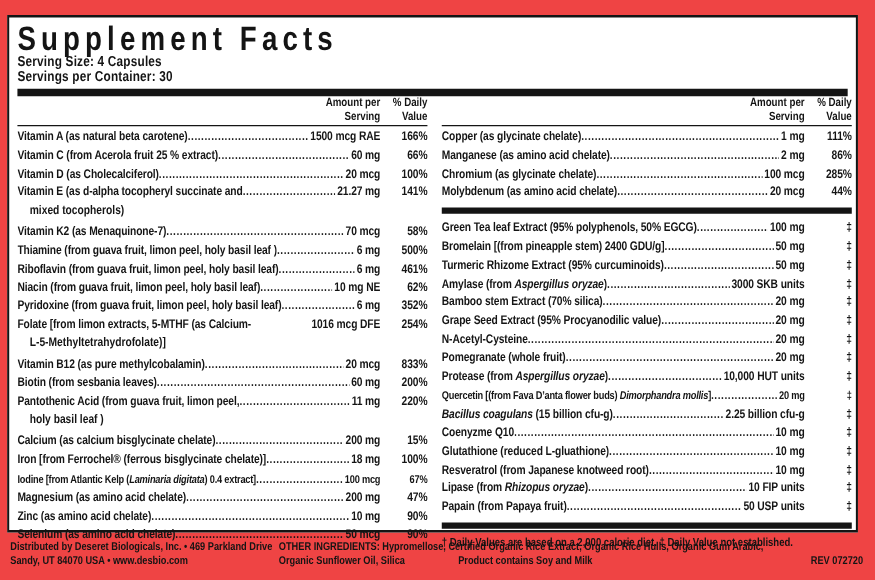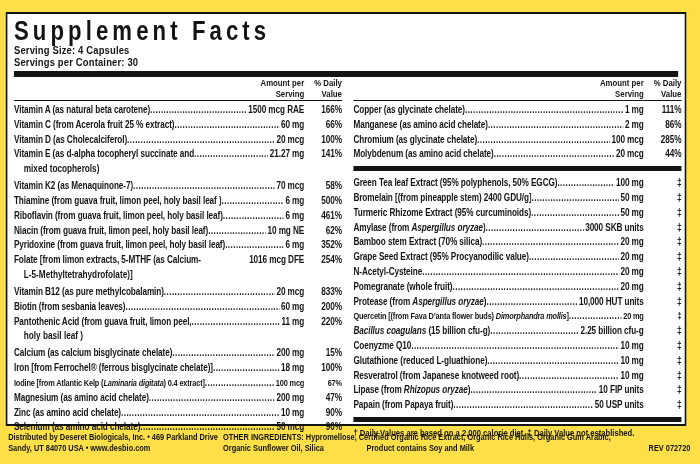--- a/index.html
+++ b/index.html
@@ -1,20 +1,20 @@
 <!DOCTYPE html>
 <html><head>
 <meta charset="utf-8">
 <style>
   html,body{margin:0;padding:0;}
   body{
     width:700px;height:464px;overflow:hidden;background:#ffffff;
     font-family:"Liberation Sans","DejaVu Sans",sans-serif;color:#141414;
   }
-  .page{position:relative;width:700px;height:464px;background:#fde047;}
+  .page{position:relative;width:700px;height:464px;background:#ef4444;}
   
   .squeeze{position:absolute;left:0;top:0;width:854px;height:464px;
     transform:scaleX(0.82);transform-origin:0 0;}
   .box{
     position:absolute;left:7px;top:12px;width:830px;height:414px;
     border:2px solid #141414;box-sizing:border-box;background:#fff;
     padding:2px 8px 0 8px;
   }
   .title{font-size:27px;line-height:26px;font-weight:bold;letter-spacing:5px;margin-top:2px;white-space:nowrap;}
   .serv{font-size:11.5px;line-height:12px;font-weight:bold;letter-spacing:.2px;}

